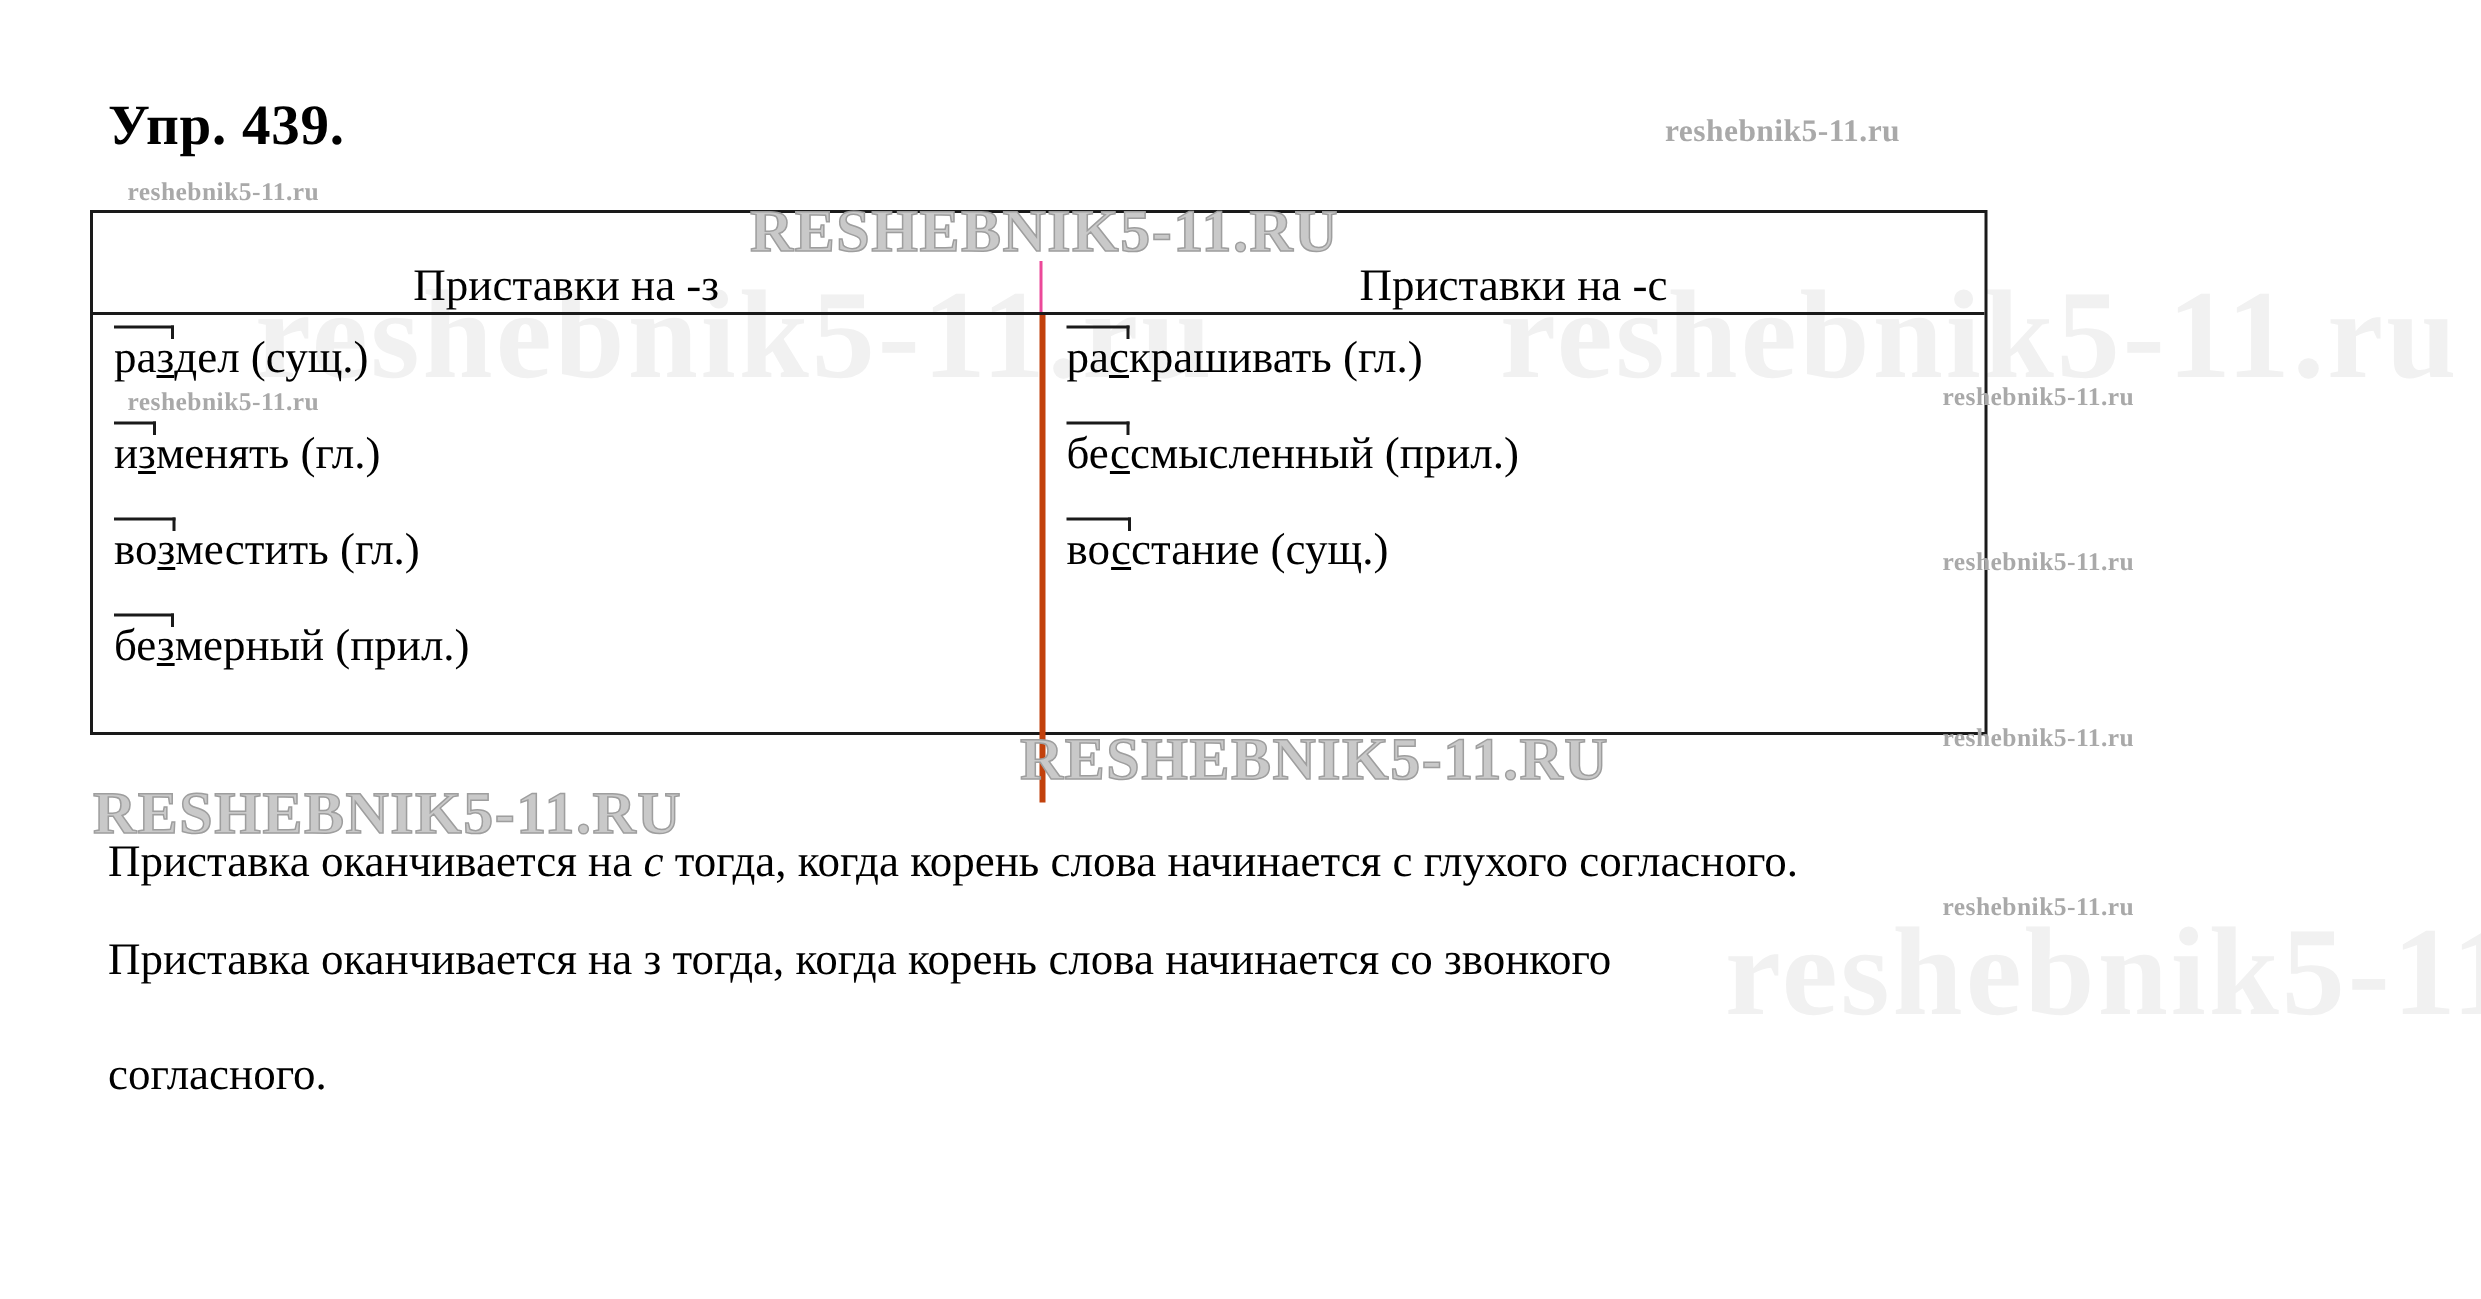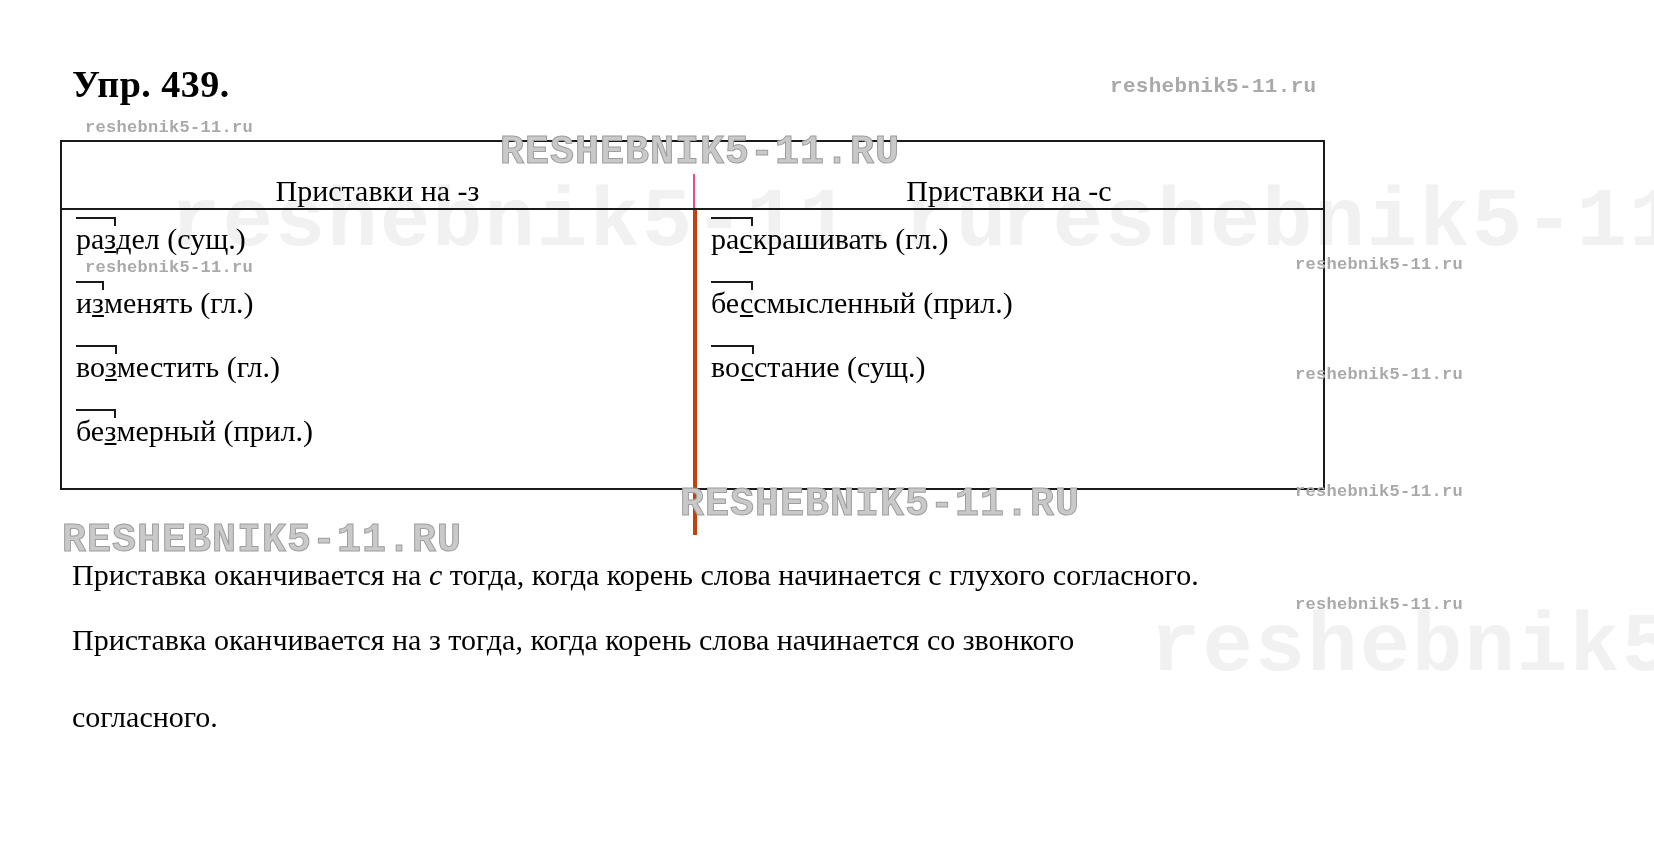--- a/index.html
+++ b/index.html
@@ -108,21 +108,21 @@
   }
   .p1 { left: 72px; top: 560px; }
   .p2 { left: 72px; top: 625px; }
   .p3 { left: 72px; top: 702px; }
   .ital { font-style: italic; }
 
   
   .wm {
     position: absolute;
     color: #b9b9b9;
-    font-family: Liberation Mono, monospace;
+    font-family: Liberation Serif, serif;
     white-space: nowrap;
     pointer-events: none;
     user-select: none;
   }
   .wm-big {
     font-size: 40px;
     font-weight: bold;
     letter-spacing: 1px;
     color: #c9c9c9;
     -webkit-text-stroke: 1px #9e9e9e;

